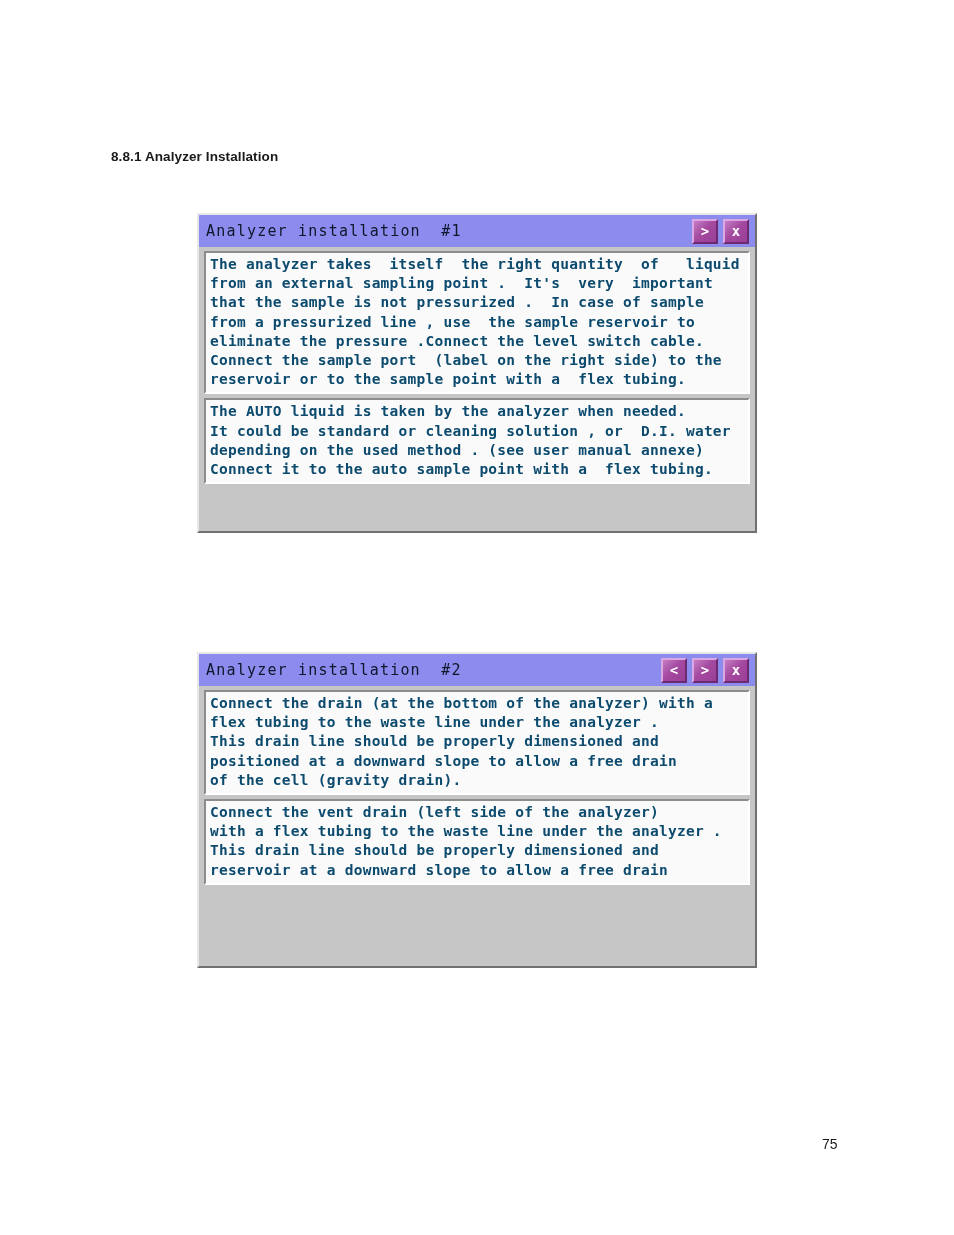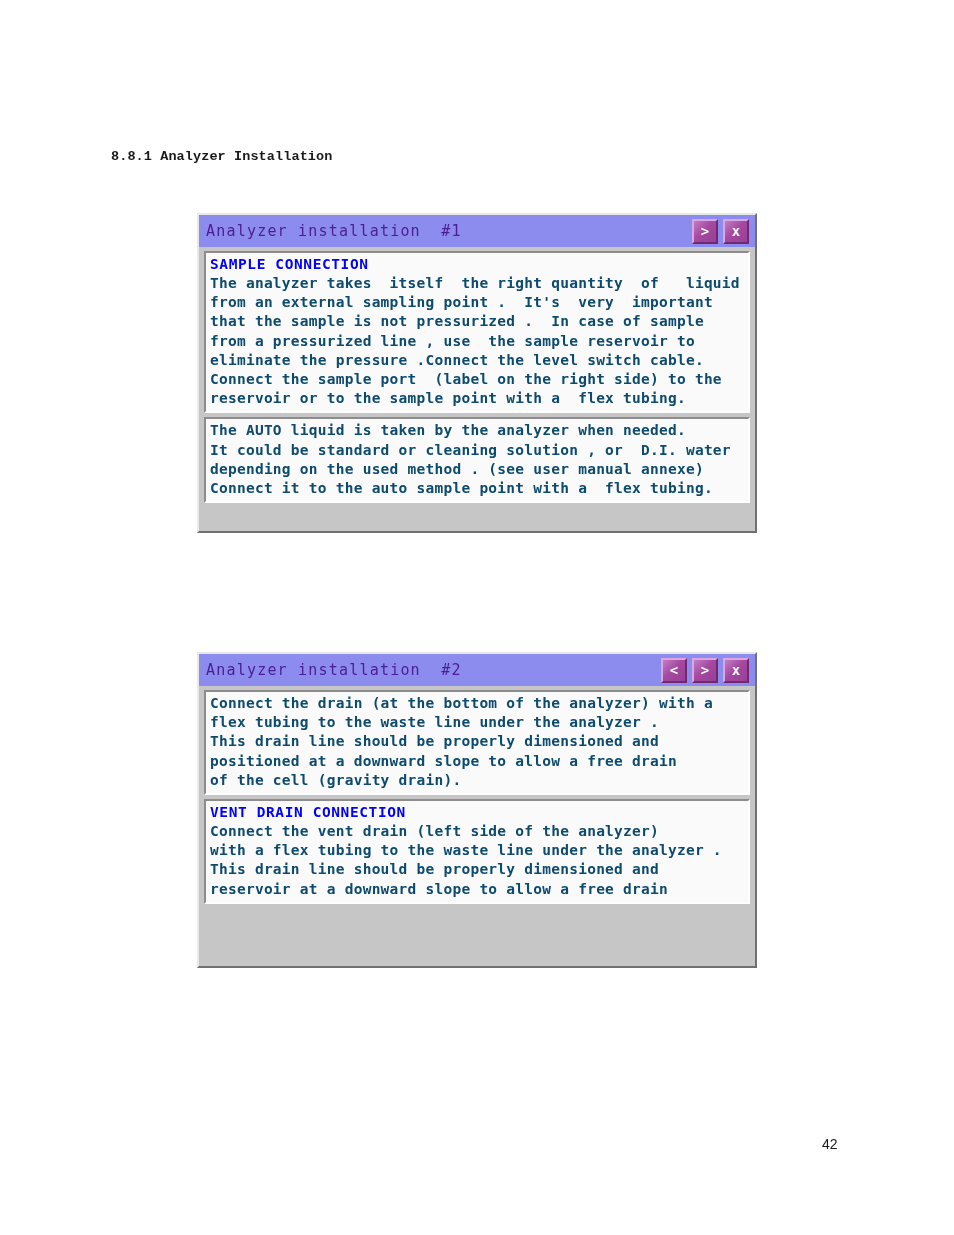--- a/index.html
+++ b/index.html
@@ -13,21 +13,21 @@
     position: relative;
     font-family: "Liberation Sans", sans-serif;
     overflow: hidden;
   }
 
   
   .doc-heading {
     position: absolute;
     left: 111px;
     top: 149px;
-    font-family: Liberation Mono, monospace;
+    font-family: Liberation Sans, sans-serif;
     font-size: 13.5px;
     font-weight: bold;
     color: #1a1a1a;
     letter-spacing: 0.1px;
     white-space: nowrap;
   }
 
   
   .page-number {
     position: absolute;
@@ -54,21 +54,21 @@
   .titlebar {
     position: relative;
     height: 32px;
     background: #8c8cee;
     display: flex;
     align-items: center;
     padding: 0 3px 0 7px;
     box-sizing: border-box;
   }
   .titlebar-title {
-    color: #4c1d95;
+    color: #0f172a;
     font-family: "DejaVu Sans Mono", "Liberation Mono", monospace;
     font-size: 15px;
     letter-spacing: 1.2px;
     white-space: pre;
     flex: 1 1 auto;
     line-height: 1;
     padding-top: 1px;
   }
   .titlebar-buttons {
     display: flex;
@@ -146,21 +146,20 @@
     <div class="titlebar-title">Analyzer installation  #1</div>
 
     <div class="titlebar-buttons">
       <div class="tb-btn">&gt;</div>
       <div class="tb-btn">x</div>
     </div>
   </div>
 
   <div class="dialog-body">
     <div class="panel">
-      <div class="panel-heading">SAMPLE CONNECTION</div>
       <div class="panel-text">The analyzer takes  itself  the right quantity  of   liquid
 from an external sampling point .  It's  very  important
 that the sample is not pressurized .  In case of sample
 from a pressurized line , use  the sample reservoir to
 eliminate the pressure .Connect the level switch cable.
 Connect the sample port  (label on the right side) to the
 reservoir or to the sample point with a  flex tubing.</div>
     </div>
 
     <div class="panel">
@@ -187,22 +186,21 @@
   <div class="dialog-body">
     <div class="panel">
       <div class="panel-text">Connect the drain (at the bottom of the analyzer) with a
 flex tubing to the waste line under the analyzer .
 This drain line should be properly dimensioned and
 positioned at a downward slope to allow a free drain
 of the cell (gravity drain).</div>
     </div>
 
     <div class="panel">
-      <div class="panel-heading">VENT DRAIN CONNECTION</div>
       <div class="panel-text">Connect the vent drain (left side of the analyzer)
 with a flex tubing to the waste line under the analyzer .
 This drain line should be properly dimensioned and
 reservoir at a downward slope to allow a free drain</div>
     </div>
   </div>
 </div>
 
-<div class="page-number">42</div>
+<div class="page-number">75</div>
 
 </body></html>

